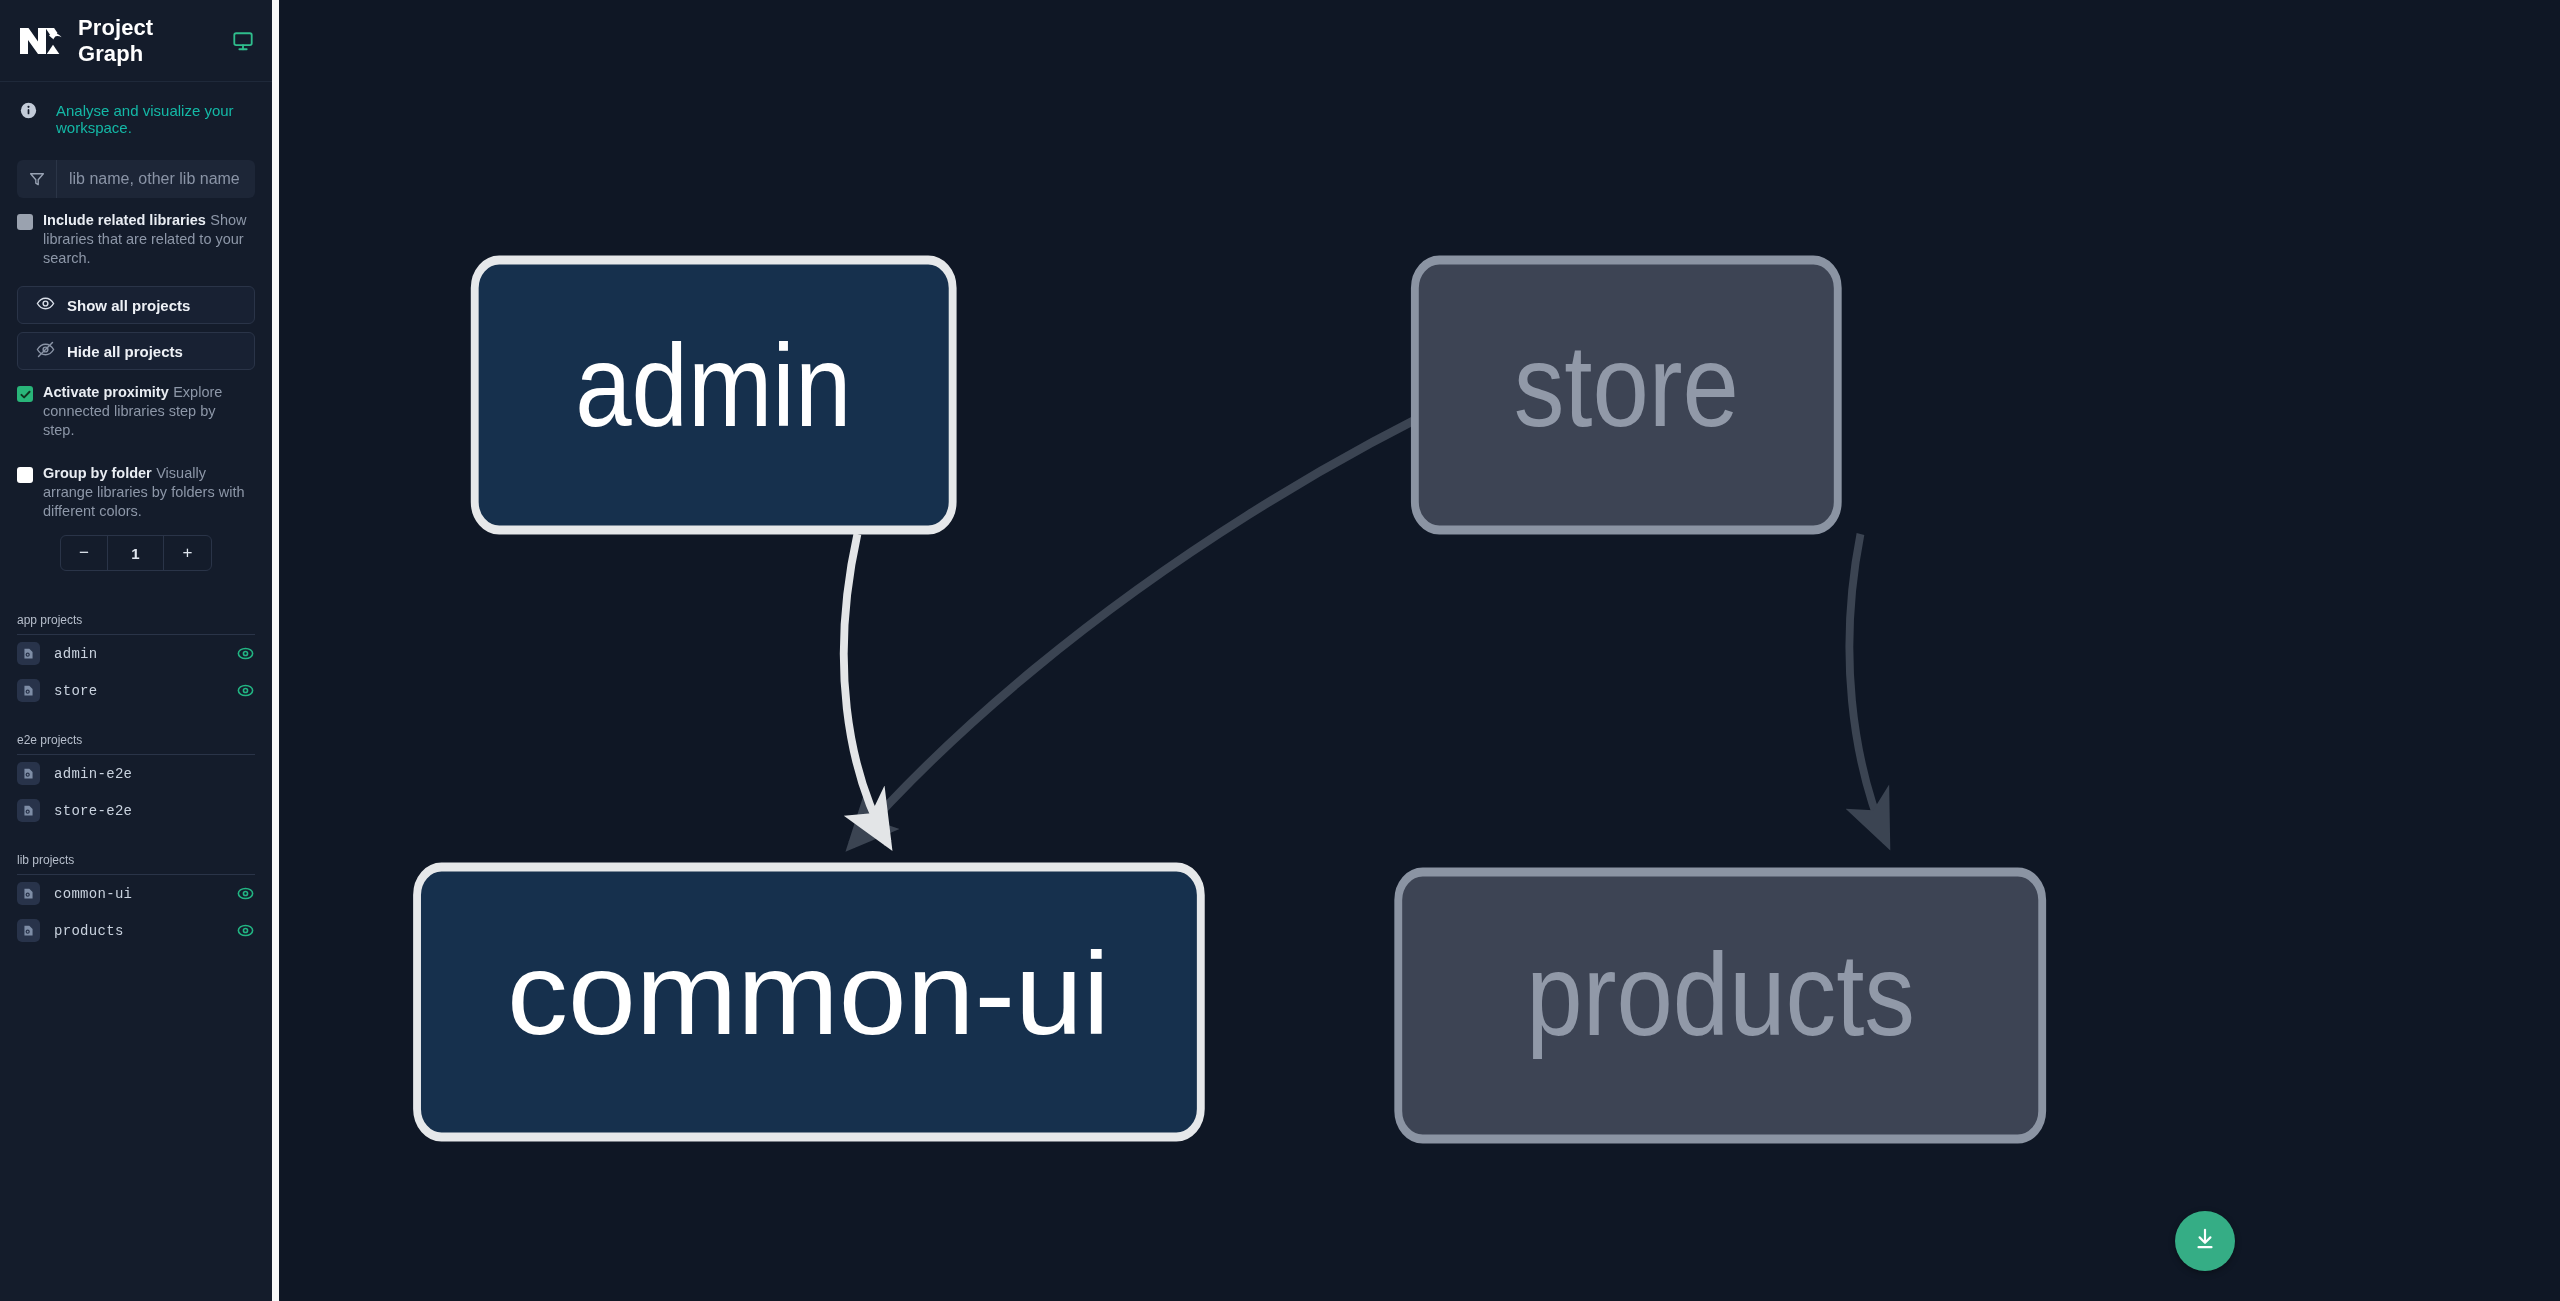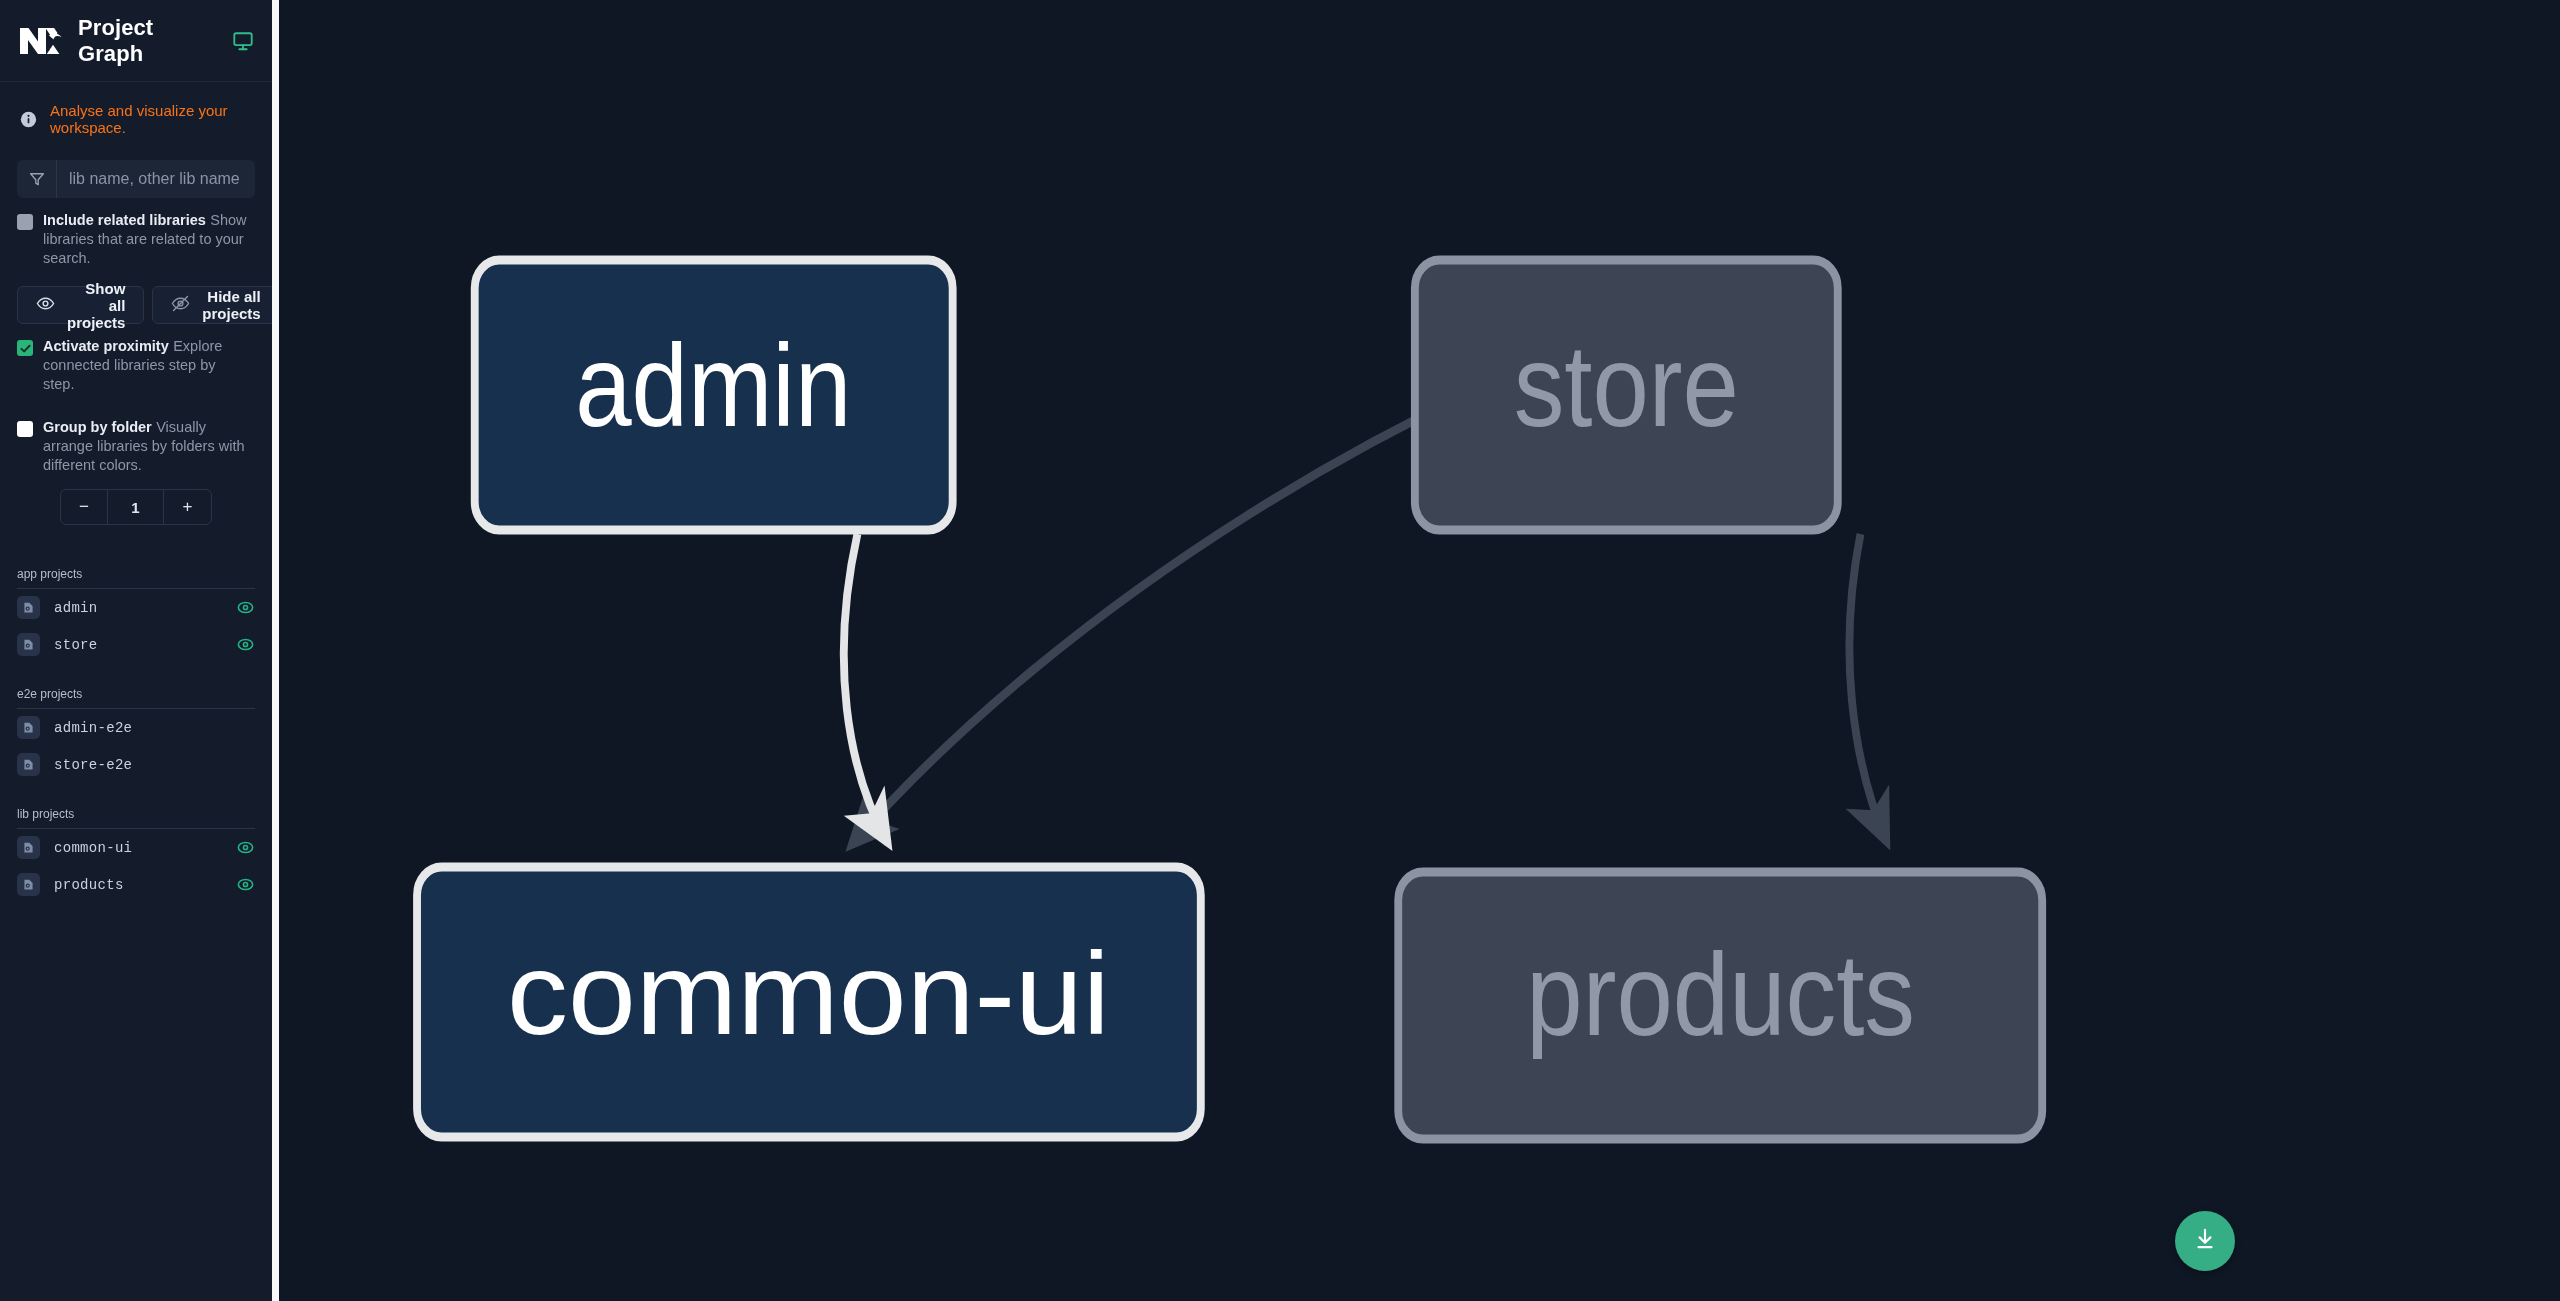--- a/index.html
+++ b/index.html
@@ -36,23 +36,23 @@
   }
   .nx-logo { width: 46px; height: 42px; flex: 0 0 46px; }
   .sb-title {
     color: #ffffff; font-size: 22px; font-weight: 700;
     letter-spacing: .1px;
   }
   .monitor-icon { margin-left: 8px; width: 22px; height: 22px; }
 
   
   .sb-tagline {
-    display: flex; align-items: center; gap: 13px;
+    display: flex; align-items: flex-start; gap: 19px;
     padding: 20px 22px 16px 20px;
-    color: #f97316; font-size: 15px;
+    color: #14b8a6; font-size: 15px;
   }
   .info-icon { width: 17px; height: 17px; flex: 0 0 17px; }
 
   
   .sb-search {
     margin: 8px 17px 0 17px;
     height: 38px;
     background: #1d2637;
     border-radius: 6px;
     display: flex; align-items: center;
@@ -90,21 +90,21 @@
   .check-label {
     color: #e9edf3; font-size: 14.5px; font-weight: 700;
     line-height: 18px;
   }
   .check-desc {
     color: #8d97a8; font-size: 14.5px; line-height: 19px;
     margin-top: 1px;
   }
 
   
-  .sb-btns { padding: 18px 17px 0 17px; display: flex; gap: 8px; text-align: right; }
+  .sb-btns { padding: 18px 17px 0 17px; display: flex; flex-direction: column; gap: 8px; }
   .sb-btn {
     height: 38px; border-radius: 6px;
     border: 1px solid #2a3448;
     background: #182133;
     display: flex; align-items: center; gap: 12px;
     padding: 0 18px;
     color: #eef1f6; font-size: 15px; font-weight: 700;
     cursor: pointer;
   }
   .sb-btn svg { flex: 0 0 19px; }

